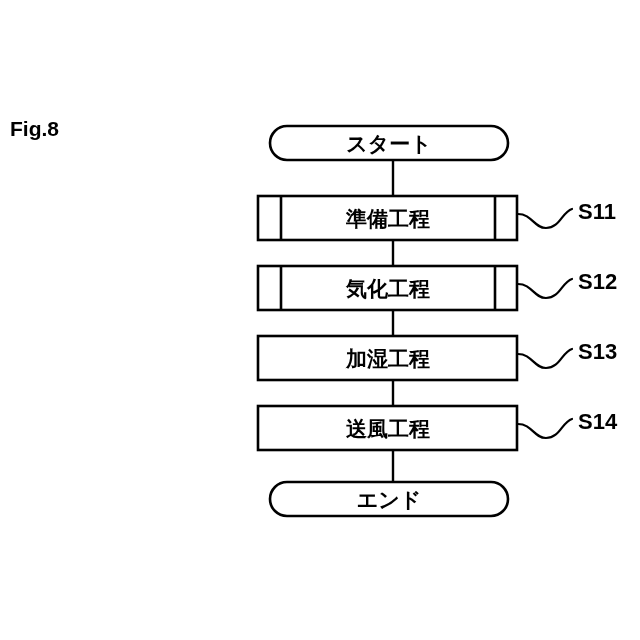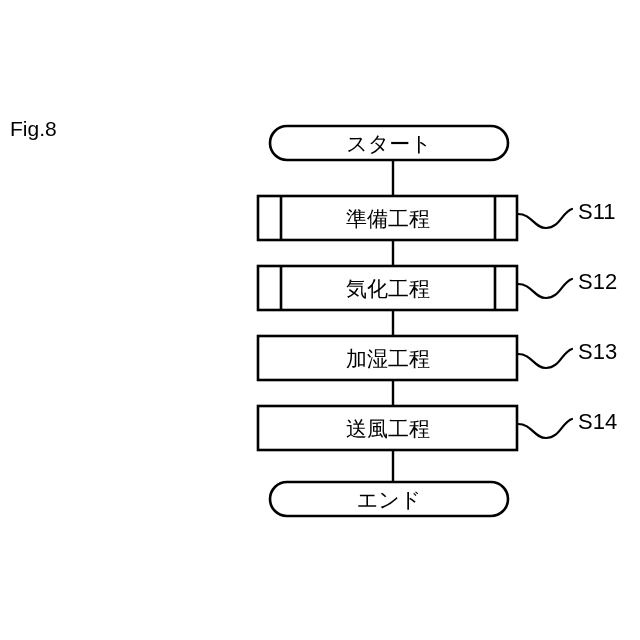--- a/index.html
+++ b/index.html
@@ -10,20 +10,21 @@
   }
   body {
     font-family: "Liberation Sans", sans-serif;
   }
   #canvas {
     position: relative;
     width: 640px;
     height: 640px;
     background: #ffffff;
     overflow: hidden;
+    font-weight: bold;
   }
   #figure-svg {
     position: absolute;
     left: 0;
     top: 0;
     width: 640px;
     height: 640px;
     display: block;
   }
   .fig-label {

